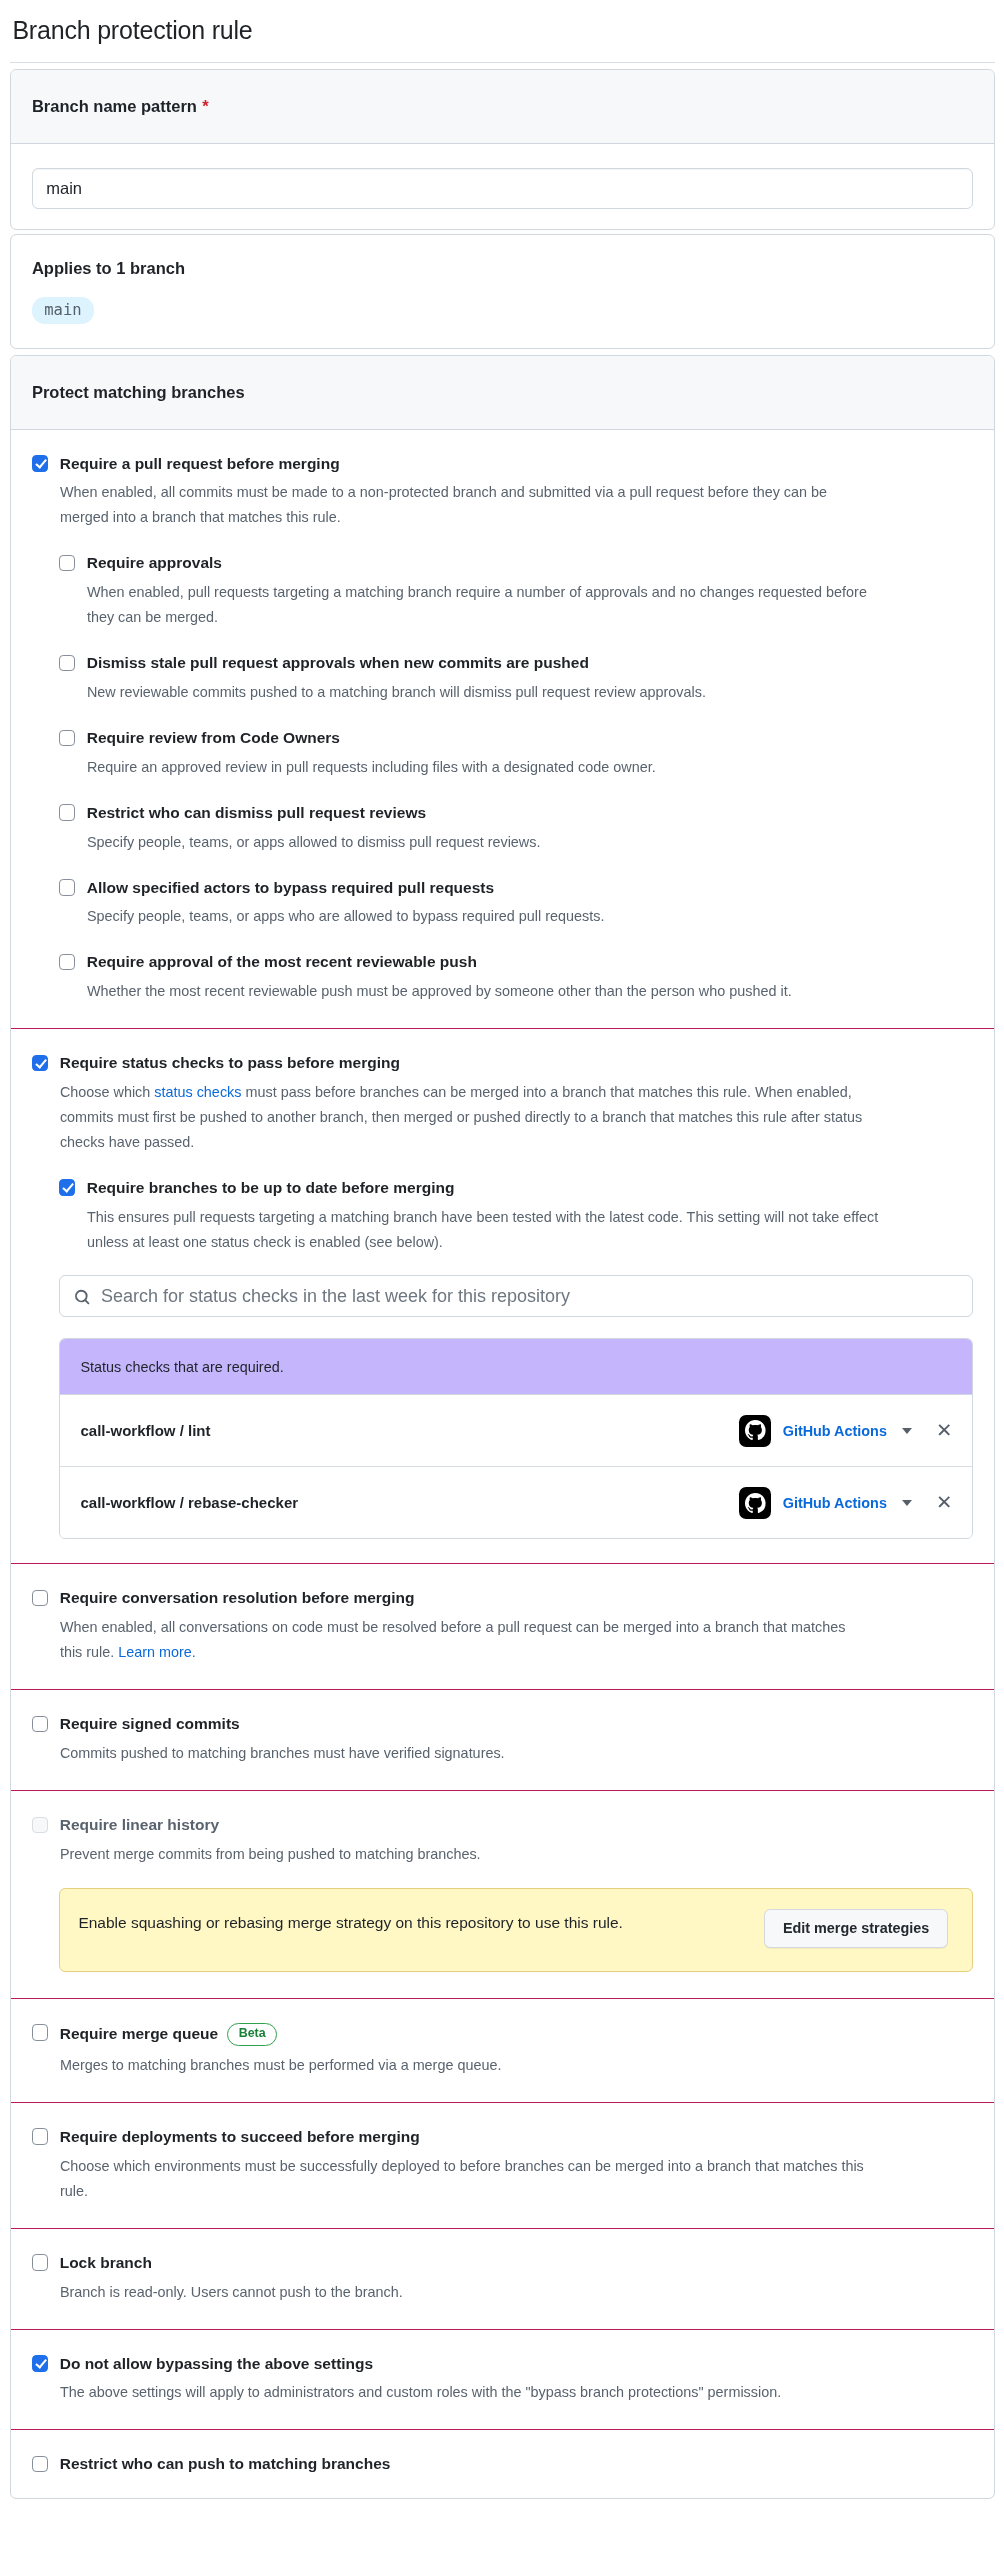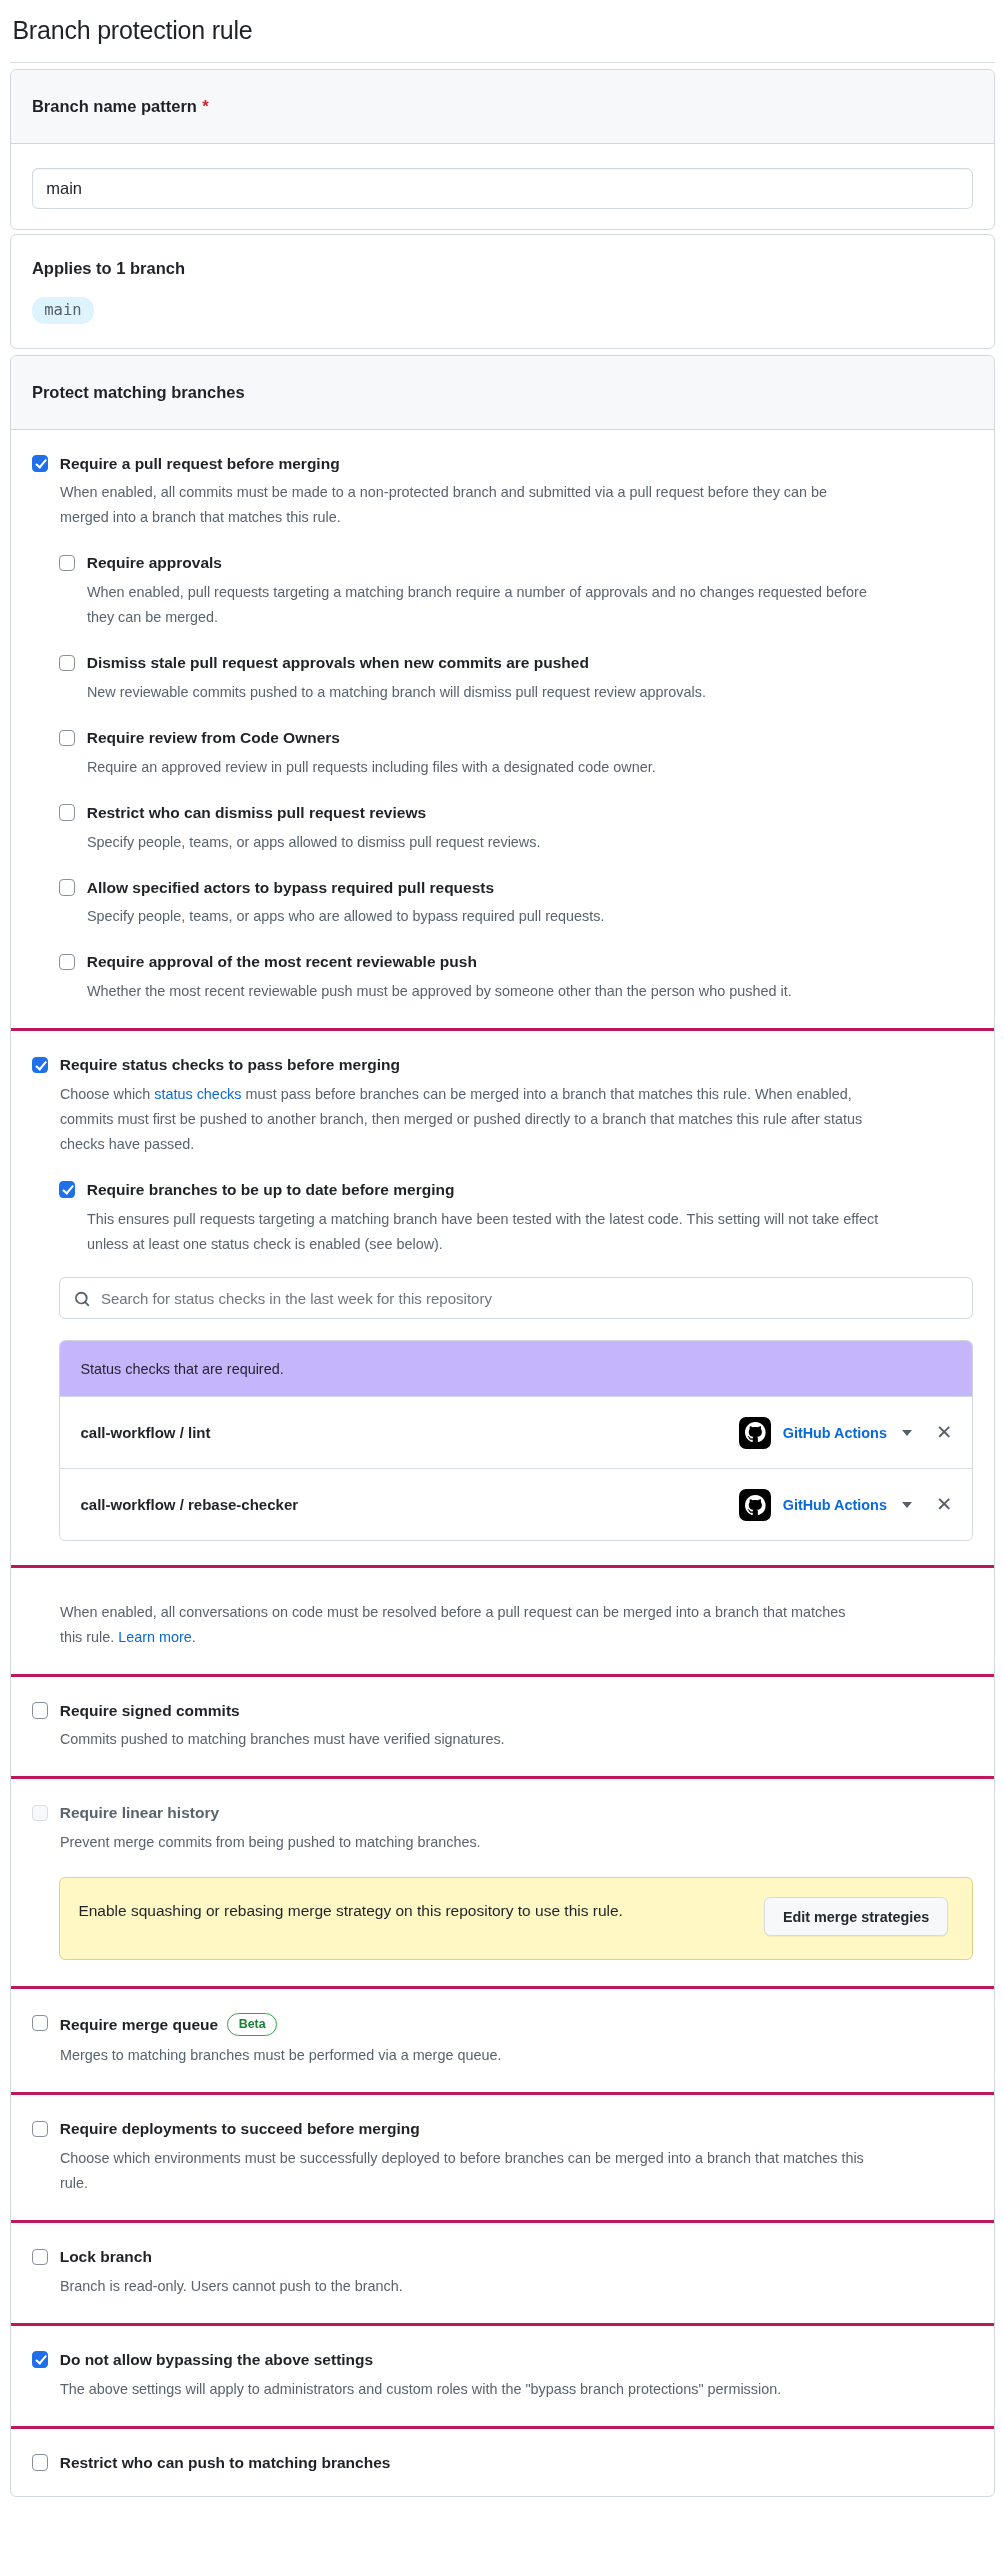--- a/index.html
+++ b/index.html
@@ -53,21 +53,21 @@
     margin-top: 18.5px;
     background: #ddf4ff;
     color: #57606a;
     font-family: "DejaVu Sans Mono", "Liberation Mono", monospace;
     font-size: 15.5px;
     padding: 4.1px 12.4px 5.2px;
     border-radius: 12.4px;
   }
 
   .rule { padding: 24px 20.6px; }
-  .rule + .rule { border-top: 3px solid #be185d; }
+  .rule + .rule { border-top: 1px solid #be185d; }
 
   .rule-head { display: flex; align-items: flex-start; }
   .cb {
     flex: none;
     width: 16.5px; height: 16.5px;
     border: 1px solid #868f99;
     border-radius: 4.1px;
     background: #fff;
     position: relative;
     margin-top: 1.5px;
@@ -103,21 +103,21 @@
   .indented { margin: 20.6px 0 0 27px; }
 
   .search-wrap { position: relative; }
   .search-wrap .mag { position: absolute; left: 13.4px; top: 12px; }
   .search-input {
     width: 100%;
     height: 42px;
     border: 1px solid #d0d7de;
     border-radius: 6.2px;
     padding: 0 13.4px 0 41px;
-    font-size: 15px;
+    font-size: 18px;
     font-family: inherit;
     color: #1f2328;
     background: #fff;
     outline: none;
   }
   .search-input::placeholder { color: #6e7781; opacity: 1; }
 
   .checks-box { border: 1px solid #d0d7de; border-radius: 6.2px; overflow: hidden; }
   .checks-header {
     background: #c4b5fd;
@@ -331,20 +331,24 @@
             </span>
             <a class="gha-link">GitHub Actions</a>
             <span class="caret"></span>
             <button class="x-btn">✕</button>
           </div>
         </div>
       </div>
     </div>
 
     <div class="rule">
+      <div class="rule-head">
+        <span class="cb"></span>
+        <span class="rule-label">Require conversation resolution before merging</span>
+      </div>
       <div class="rule-desc">
         <span>When enabled, all conversations on code must be resolved before a pull request can be merged into a branch that matches this rule. </span><a class="inline-link">Learn more.</a>
       </div>
     </div>
 
     <div class="rule">
       <div class="rule-head">
         <span class="cb"></span>
         <span class="rule-label">Require signed commits</span>
       </div>

